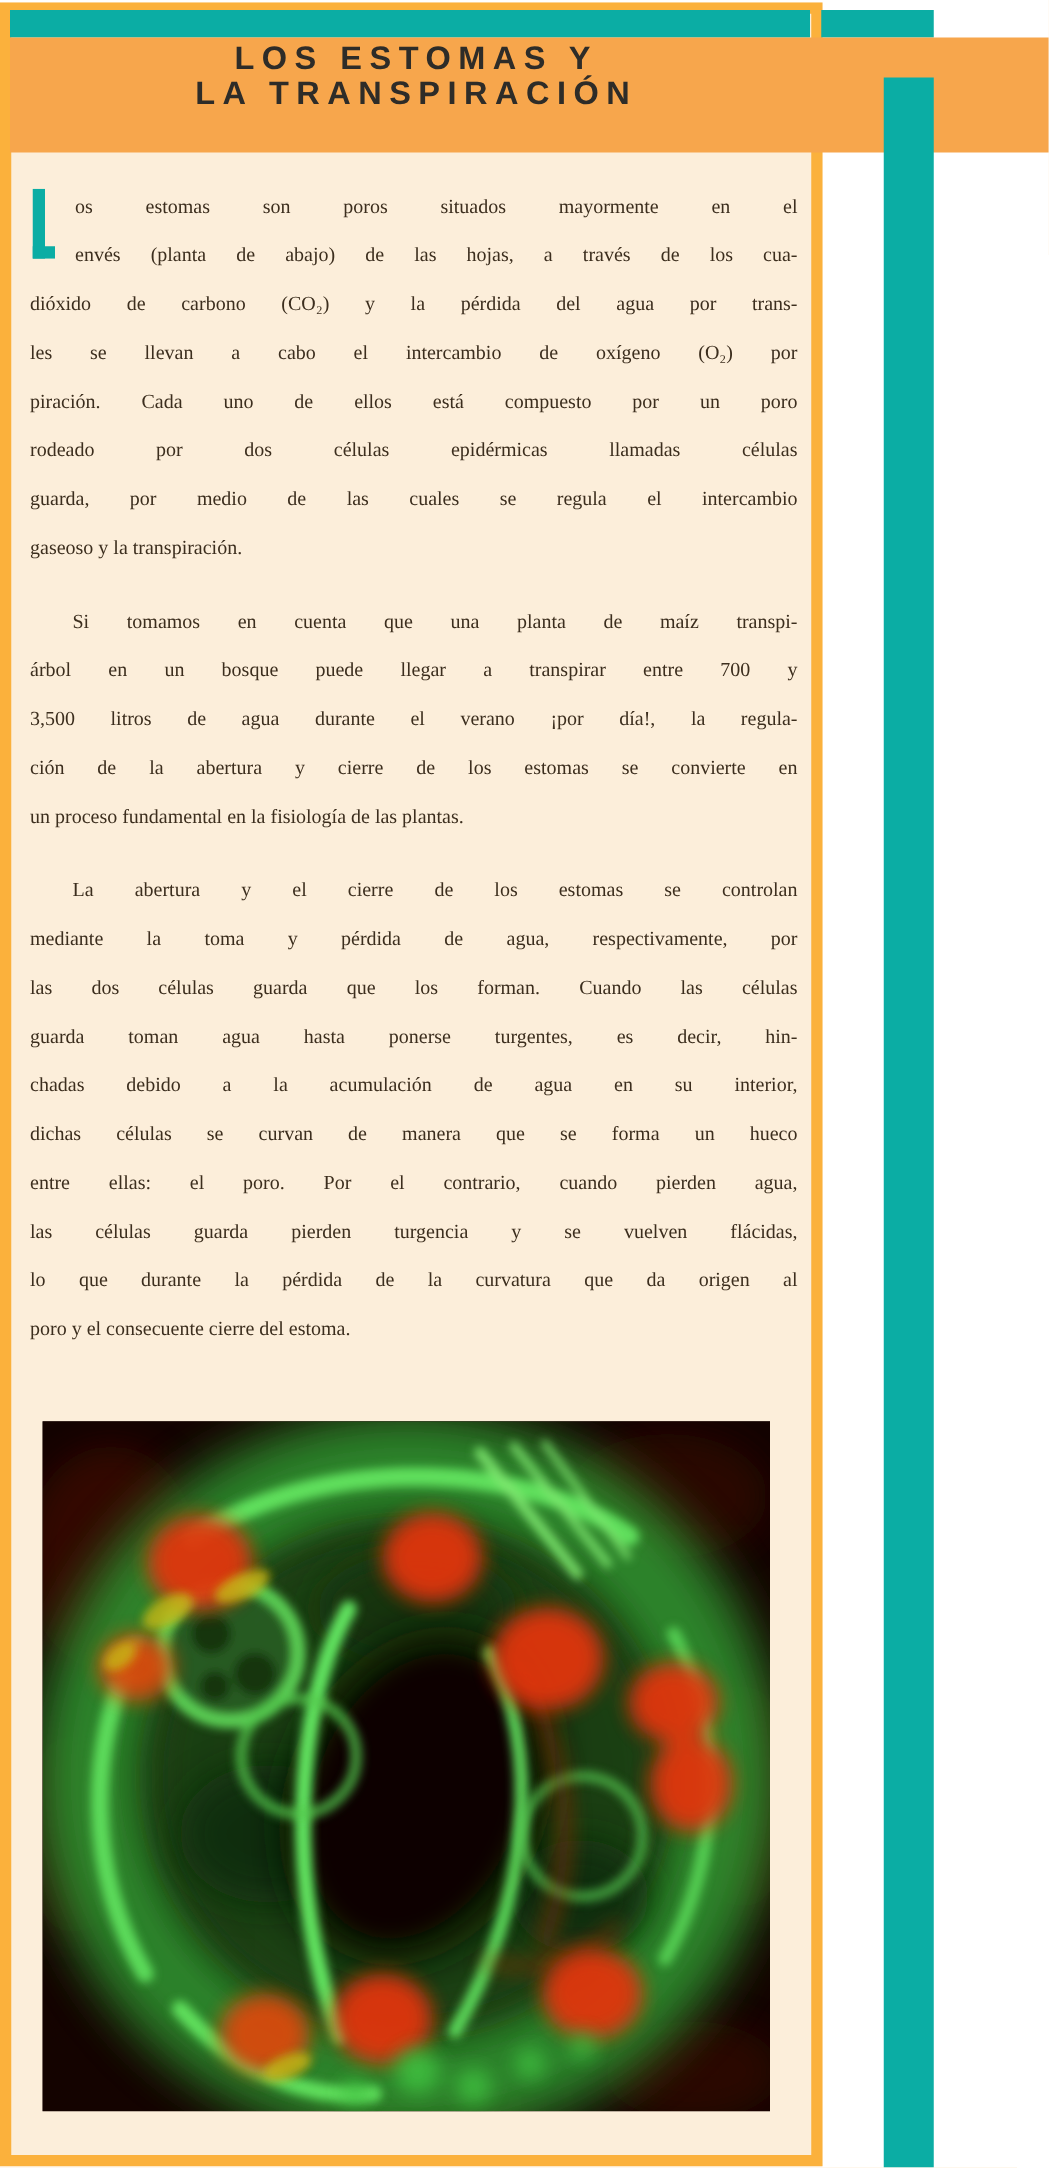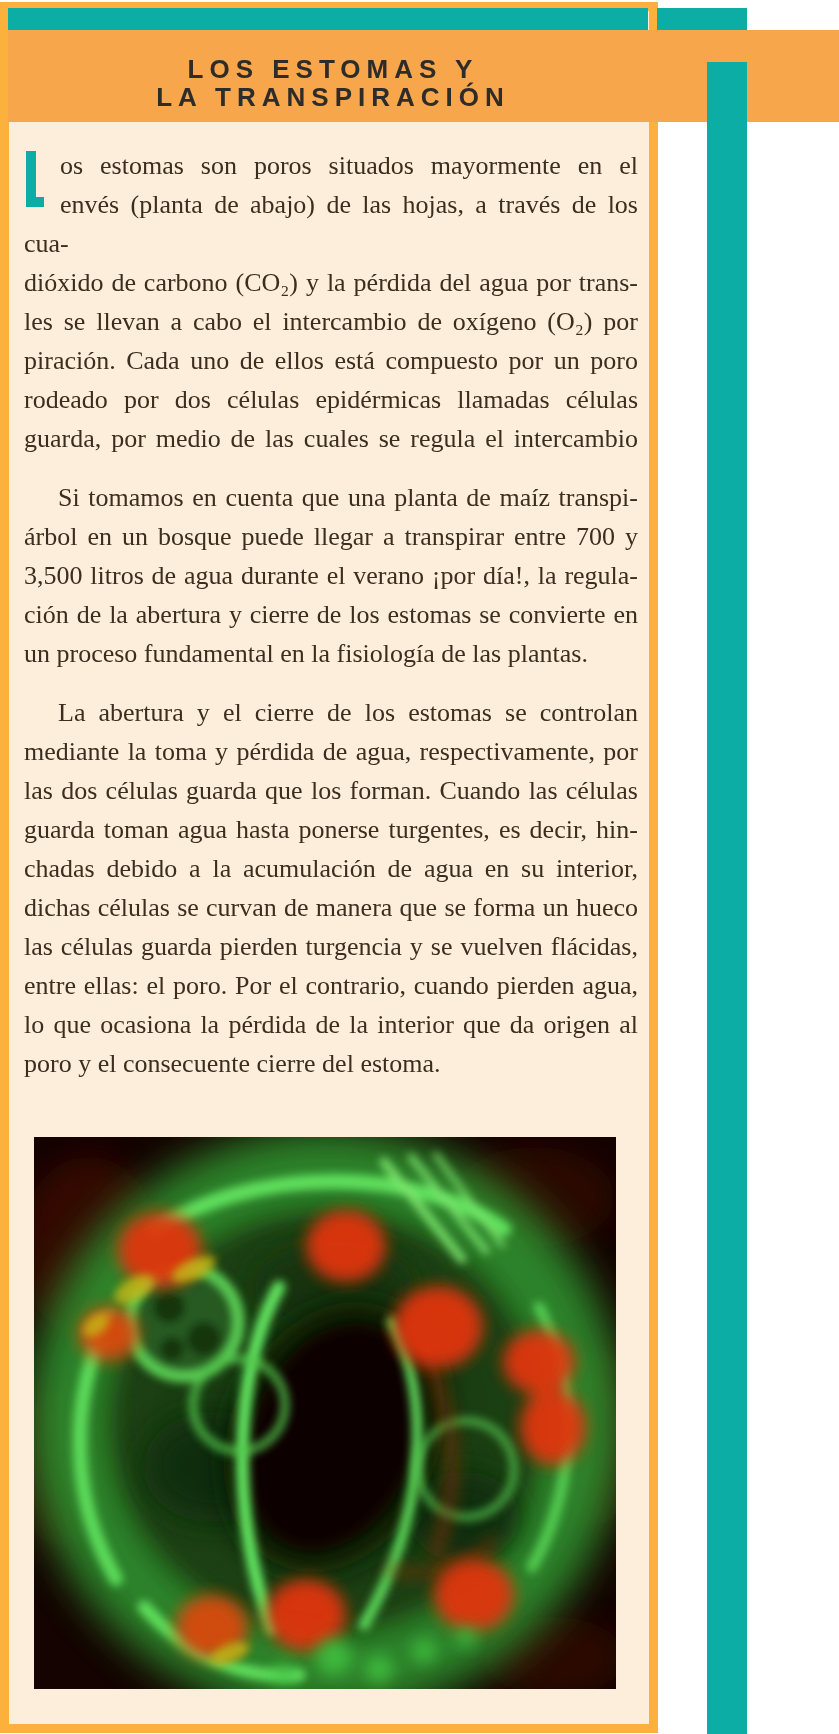--- a/index.html
+++ b/index.html
@@ -18,29 +18,29 @@
   .orange-band{
     position:absolute;left:8px;top:30px;width:831px;height:92px;
     background:#F7A64C;
   }
   .teal-sidebar{
     position:absolute;left:707px;top:62px;width:40px;height:1672px;
     background:#0BADA4;
   }
   
   .title-wrap{
-    position:absolute;left:0;top:25px;width:650px;text-align:center;
+    position:absolute;left:0;top:2px;width:650px;text-align:center;
     color:#2E2C28;font-family:"Liberation Sans",sans-serif;
     font-weight:700;font-size:26px;line-height:28px;letter-spacing:6px;
   }
   
   .content{
     position:absolute;left:24px;top:146px;width:614px;
     font-family:"Liberation Serif","DejaVu Serif",serif;
-    font-size:26px;line-height:39px;color:#3C2E1E;
+    font-size:16px;line-height:39px;color:#3C2E1E;
   }
   .para{margin:0;}
   .para + .para{margin-top:20px;}
   .ln{text-align:justify;text-align-last:justify;}
   .ln.last{text-align-last:left;}
   .ln.indent{text-indent:34px;}
   .dropcap{float:left;width:36px;height:78px;}
   .dropcap svg{display:block;margin:5px 0 0 2px;}
   
   .figure{
@@ -73,40 +73,41 @@
         <rect x="0" y="46" width="18" height="10" fill="#0BADA4"></rect>
       </svg>
     </div>
     <div class="ln">os estomas son poros situados mayormente en el</div>
     <div class="ln">envés (planta de abajo) de las hojas, a través de los cua-</div>
     <div class="ln">dióxido de carbono (CO₂) y la pérdida del agua por trans-</div>
     <div class="ln">les se llevan a cabo el intercambio de oxígeno (O₂) por</div>
     <div class="ln">piración. Cada uno de ellos está compuesto por un poro</div>
     <div class="ln">rodeado por dos células epidérmicas llamadas células</div>
     <div class="ln">guarda, por medio de las cuales se regula el intercambio</div>
+    <div class="ln last">gaseoso y la transpiración.</div>
   </div>
 
   <div class="para">
     <div class="ln indent">Si tomamos en cuenta que una planta de maíz transpi-</div>
     <div class="ln">árbol en un bosque puede llegar a transpirar entre 700 y</div>
     <div class="ln">3,500 litros de agua durante el verano ¡por día!, la regula-</div>
     <div class="ln">ción de la abertura y cierre de los estomas se convierte en</div>
     <div class="ln last">un proceso fundamental en la fisiología de las plantas.</div>
   </div>
 
   <div class="para">
     <div class="ln indent">La abertura y el cierre de los estomas se controlan</div>
     <div class="ln">mediante la toma y pérdida de agua, respectivamente, por</div>
     <div class="ln">las dos células guarda que los forman. Cuando las células</div>
     <div class="ln">guarda toman agua hasta ponerse turgentes, es decir, hin-</div>
     <div class="ln">chadas debido a la acumulación de agua en su interior,</div>
     <div class="ln">dichas células se curvan de manera que se forma un hueco</div>
+    <div class="ln">entre ellas: el poro. Por el contrario, cuando pierden agua,</div>
     <div class="ln">las células guarda pierden turgencia y se vuelven flácidas,</div>
-    <div class="ln">entre ellas: el poro. Por el contrario, cuando pierden agua,</div>
-    <div class="ln">lo que ocasiona la pérdida de la interior que da origen al</div>
+    <div class="ln">lo que durante la pérdida de la curvatura que da origen al</div>
     <div class="ln last">poro y el consecuente cierre del estoma.</div>
   </div>
 
   <div class="figure">
     <svg width="582" height="552" viewBox="0 0 582 552">
       <defs>
         <filter id="b4" x="-50%" y="-50%" width="200%" height="200%">
             <feGaussianBlur stdDeviation="4"></feGaussianBlur>
           </filter>
         <filter id="b8" x="-50%" y="-50%" width="200%" height="200%">

